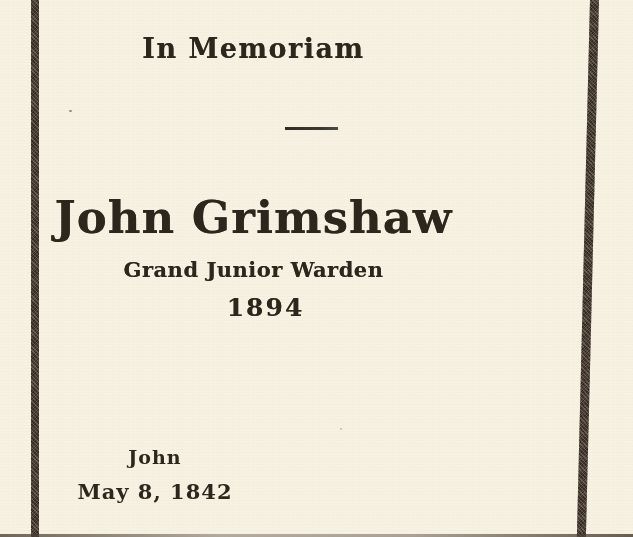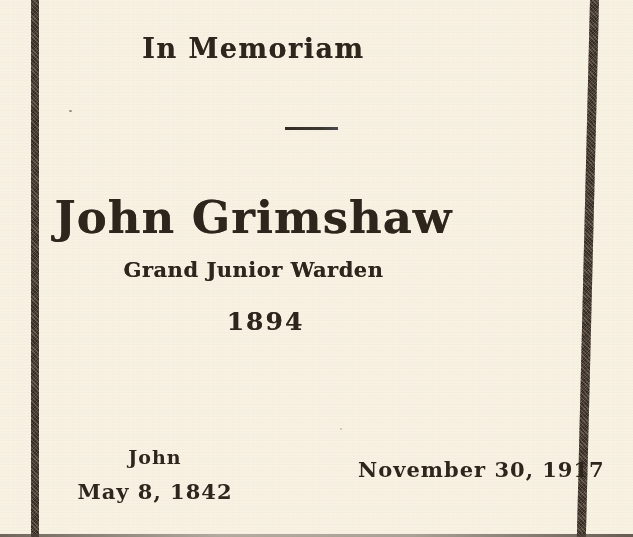--- a/index.html
+++ b/index.html
@@ -51,21 +51,21 @@
     left: 0;
     width: 507px;
     text-align: center;
     font-weight: bold;
     letter-spacing: .5px;
     text-shadow: 0 0 .4px rgba(46,38,29,.7);
   }
   .memoriam { top: 33px;  font-size: 27px; letter-spacing: 1.5px; }
   .name     { top: 191px; font-size: 45px; letter-spacing: 1px; text-align: center; }
   .subtitle { top: 257px; font-size: 21px; }
-  .year     { top: 307px; font-size: 25px; letter-spacing: 2px; padding-left: 24px; }
+  .year     { top: 293px; font-size: 25px; letter-spacing: 2px; padding-left: 24px; }
 
   .divider {
     position: absolute;
     top: 127px; left: 285px;
     width: 53px; height: 3px;
     background: linear-gradient(90deg, #312b24, #3d3930 70%, #4a4a52);
   }
 
   .col {
     position: absolute;
@@ -94,17 +94,16 @@
 <div class="txt name">John Grimshaw</div>
 <div class="txt subtitle">Grand Junior Warden</div>
 <div class="txt year">1894</div>
 
 <div class="col born-col">
   <div class="vital-label">John</div>
   <div class="vital-date">May 8, 1842</div>
 </div>
 
 <div class="col died-col">
-  <div class="vital-date">November 30, 1917</div>
 </div>
 
 <div class="speck speck-1"></div>
 <div class="speck speck-2"></div>
 
 </body></html>

